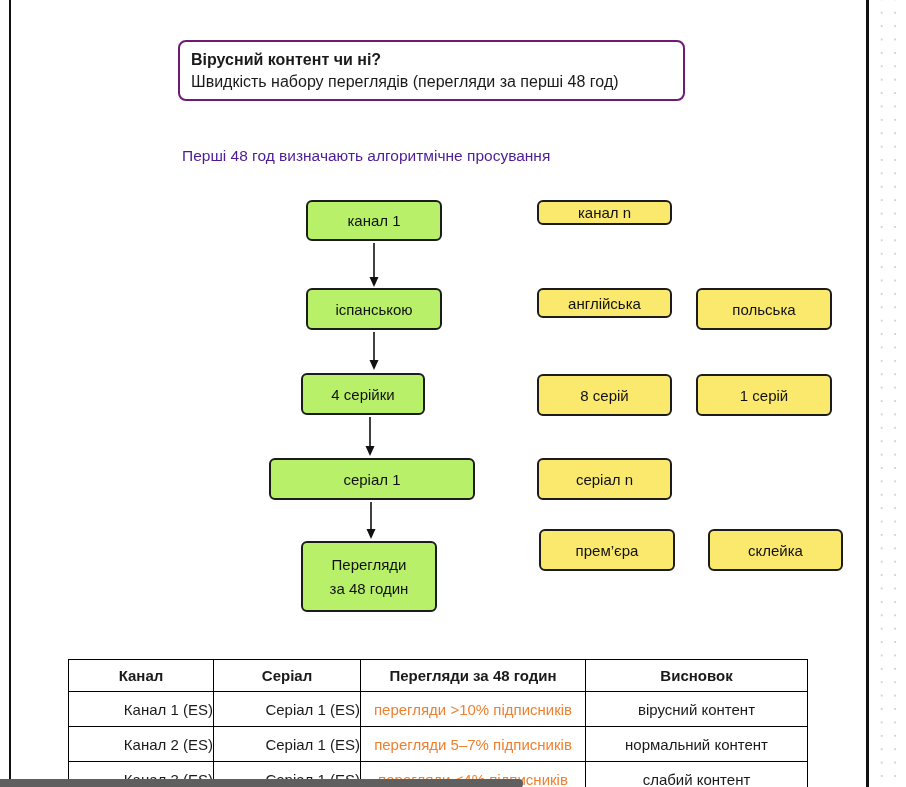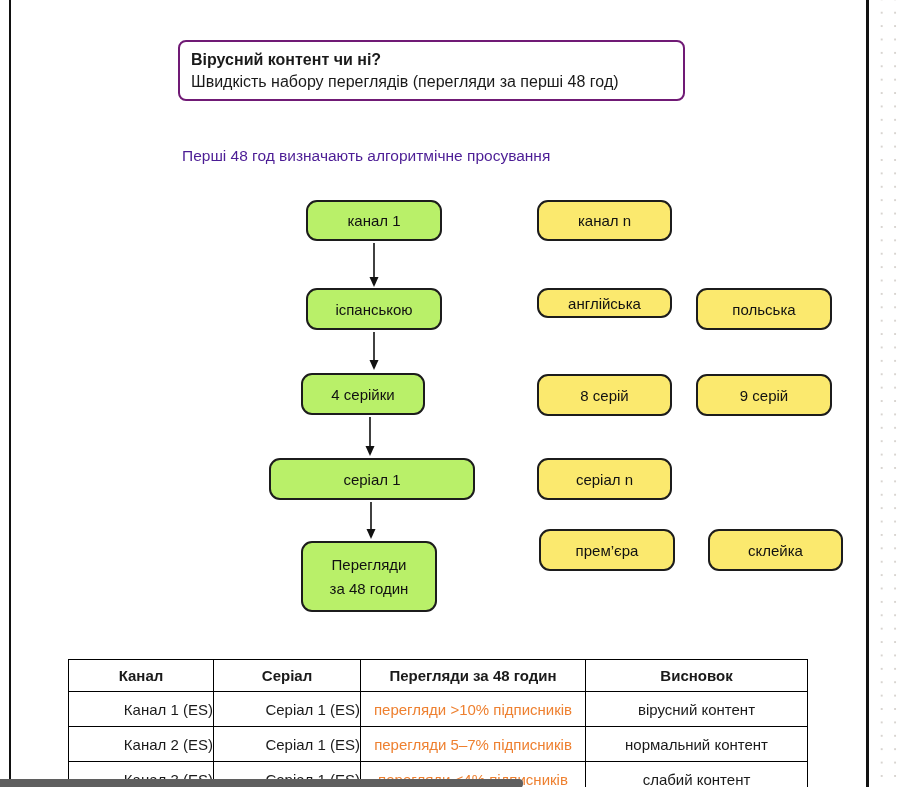--- a/index.html
+++ b/index.html
@@ -31,21 +31,21 @@
   }
   .title-box .t1 { font-weight:bold; }
 
   .subtitle {
     position:absolute; left:182px; top:147px;
     font-size:15.5px; color:#4c1d95;
   }
 
   
   .node {
-    position:absolute; border:2px solid #1c1c1c; border-radius:11px;
+    position:absolute; border:2px solid #1c1c1c; border-radius:6px;
     display:flex; align-items:center; justify-content:center;
     font-size:15px; text-align:center; line-height:19px; color:#111;
   }
   .node.green { background:#b9f069; }
   .node.yellow { background:#fbe96e; }
 
   .arrow { position:absolute; overflow:visible; }
   .arrow line { stroke:#111; stroke-width:1.6; }
   .arrow polygon { fill:#111; }
 
@@ -89,25 +89,25 @@
 
   <div class="node green" style="left:306px; top:200px; width:136px; height:41px;">канал 1</div>
   <div class="node green" style="left:306px; top:288px; width:136px; height:42px;">іспанською</div>
   <div class="node green" style="left:301px; top:373px; width:124px; height:42px;">4 серійки</div>
   <div class="node green" style="left:269px; top:458px; width:206px; height:42px;">серіал 1</div>
   <div class="node green" style="left:301px; top:541px; width:136px; height:71px; flex-direction:column; line-height:24px;">
     <span>Перегляди</span>
     <span>за 48 годин</span>
   </div>
 
-  <div class="node yellow" style="left:537px; top:200px; width:135px; height:41px;">канал n</div>
+  <div class="node yellow" style="left:537px; top:200px; width:135px; height:25px;">канал n</div>
   <div class="node yellow" style="left:537px; top:288px; width:135px; height:30px;">англійська</div>
   <div class="node yellow" style="left:696px; top:288px; width:136px; height:42px;">польська</div>
   <div class="node yellow" style="left:537px; top:374px; width:135px; height:42px;">8 серій</div>
-  <div class="node yellow" style="left:696px; top:374px; width:136px; height:42px;">9 серій</div>
+  <div class="node yellow" style="left:696px; top:374px; width:136px; height:42px;">1 серій</div>
   <div class="node yellow" style="left:537px; top:458px; width:135px; height:42px;">серіал n</div>
   <div class="node yellow" style="left:539px; top:529px; width:136px; height:42px;">прем’єра</div>
   <div class="node yellow" style="left:708px; top:529px; width:135px; height:42px;">склейка</div>
 
   <svg class="arrow" style="left:367px; top:243px;" width="14" height="44">
     <line x1="7" y1="0" x2="7" y2="35"></line>
       <polygon points="2.5,34 11.5,34 7,44"></polygon>
   </svg>
   <svg class="arrow" style="left:367px; top:332px;" width="14" height="38">
     <line x1="7" y1="0" x2="7" y2="29"></line>

